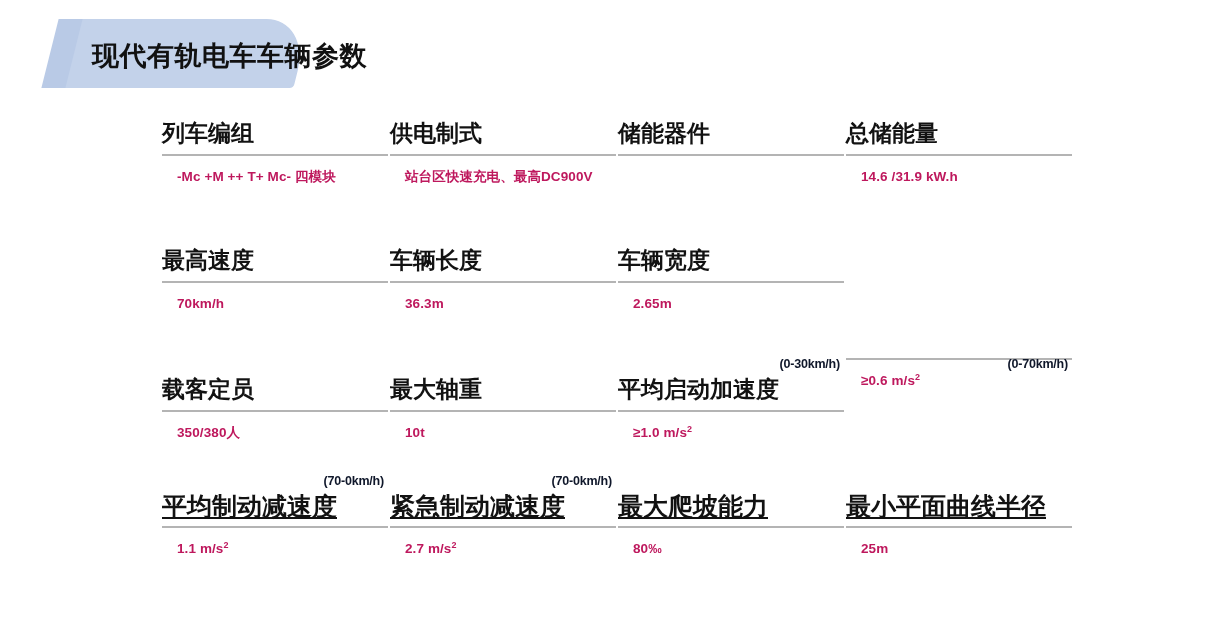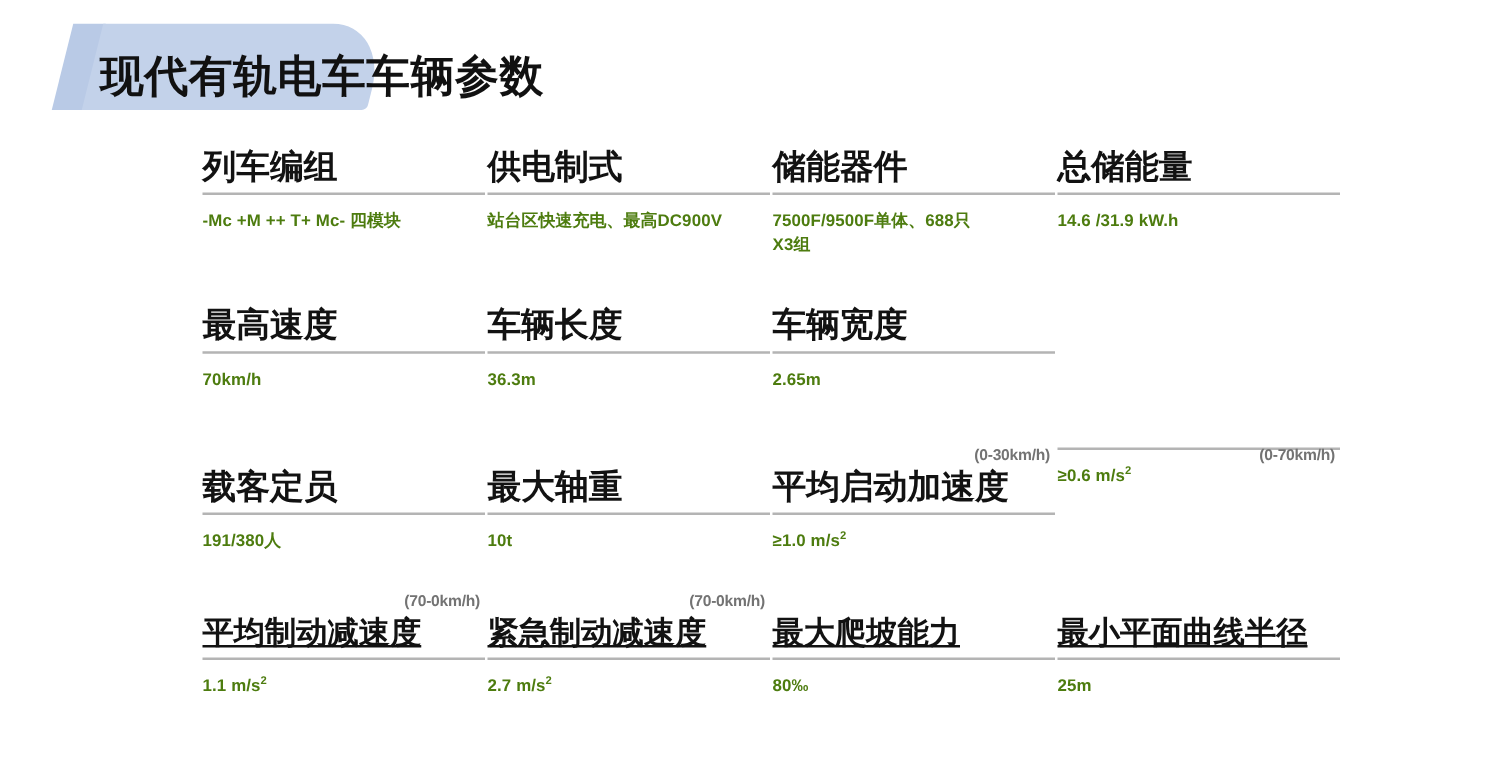--- a/index.html
+++ b/index.html
@@ -40,23 +40,23 @@
     top: 19px;
     width: 228px;
     height: 69px;
     background: #c3d2ea;
     transform: skewX(-14deg);
     border-top-right-radius: 44px 52px;
     border-bottom-right-radius: 4px;
   }
   #title-text {
     position: absolute;
-    left: 80px;
+    left: 92px;
     top: 38px;
-    font-size: 35px;
+    font-size: 27px;
     font-weight: bold;
     letter-spacing: 0.5px;
     color: #111111;
     white-space: nowrap;
     z-index: 3;
   }
 
   
   #param-grid {
     position: absolute;
@@ -72,47 +72,48 @@
     position: relative;
     width: 228px;
     flex: 0 0 228px;
   }
   .cell-annotation {
     position: absolute;
     top: 0;
     right: 6px;
     font-size: 12.5px;
     font-weight: bold;
-    color: #737373;
+    color: #0f172a;
     white-space: nowrap;
     line-height: 14px;
     letter-spacing: -0.2px;
   }
   .cell-heading {
-    font-size: 27px;
+    font-size: 23px;
     font-weight: bold;
     color: #121212;
     line-height: 30px;
     white-space: nowrap;
     letter-spacing: 0px;
   }
   .cell-rule {
     width: 226px;
     height: 2px;
     background: #b4b4b4;
     margin-top: 6px;
   }
   .cell-value {
     margin-top: 11px;
     font-size: 13.5px;
     font-weight: bold;
-    color: #4d7c0f;
+    color: #be185d;
     line-height: 19px;
     letter-spacing: 0.1px;
     white-space: pre-line;
+    margin-left: 15px;
   }
   .cell-value sup {
     font-size: 9px;
     vertical-align: super;
     line-height: 0;
   }
 
   
   #row-0 { height: 127px; }
   #row-1 { height: 115px; }
@@ -148,22 +149,20 @@
     <div class="param-cell">
       <div class="cell-annotation"></div>
       <div class="cell-heading">供电制式</div>
       <div class="cell-rule"></div>
       <div class="cell-value">站台区快速充电、最高DC900V</div>
     </div>
     <div class="param-cell">
       <div class="cell-annotation"></div>
       <div class="cell-heading">储能器件</div>
       <div class="cell-rule"></div>
-      <div class="cell-value">7500F/9500F单体、688只
- X3组</div>
     </div>
     <div class="param-cell">
       <div class="cell-annotation"></div>
       <div class="cell-heading">总储能量</div>
       <div class="cell-rule"></div>
       <div class="cell-value">14.6 /31.9 kW.h</div>
     </div>
   </div>
 
   <div class="param-row" id="row-1">
@@ -185,21 +184,21 @@
       <div class="cell-rule"></div>
       <div class="cell-value">2.65m</div>
     </div>
   </div>
 
   <div class="param-row" id="row-2">
     <div class="param-cell">
       <div class="cell-annotation"></div>
       <div class="cell-heading">载客定员</div>
       <div class="cell-rule"></div>
-      <div class="cell-value"><span>191/380人</span><sup></sup></div>
+      <div class="cell-value"><span>350/380人</span><sup></sup></div>
     </div>
     <div class="param-cell">
       <div class="cell-annotation"></div>
       <div class="cell-heading">最大轴重</div>
       <div class="cell-rule"></div>
       <div class="cell-value"><span>10t</span><sup></sup></div>
     </div>
     <div class="param-cell">
       <div class="cell-annotation">(0-30km/h)</div>
       <div class="cell-heading">平均启动加速度</div>

